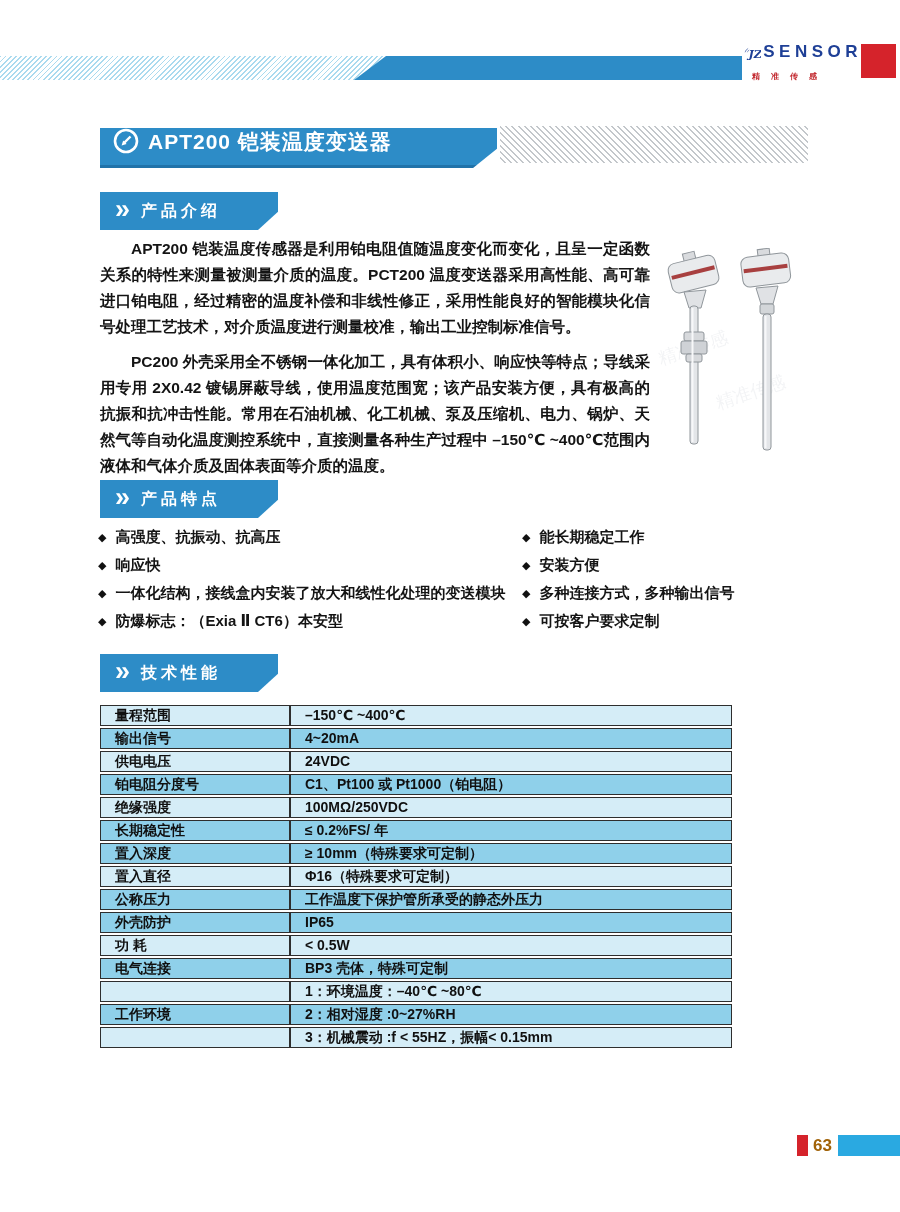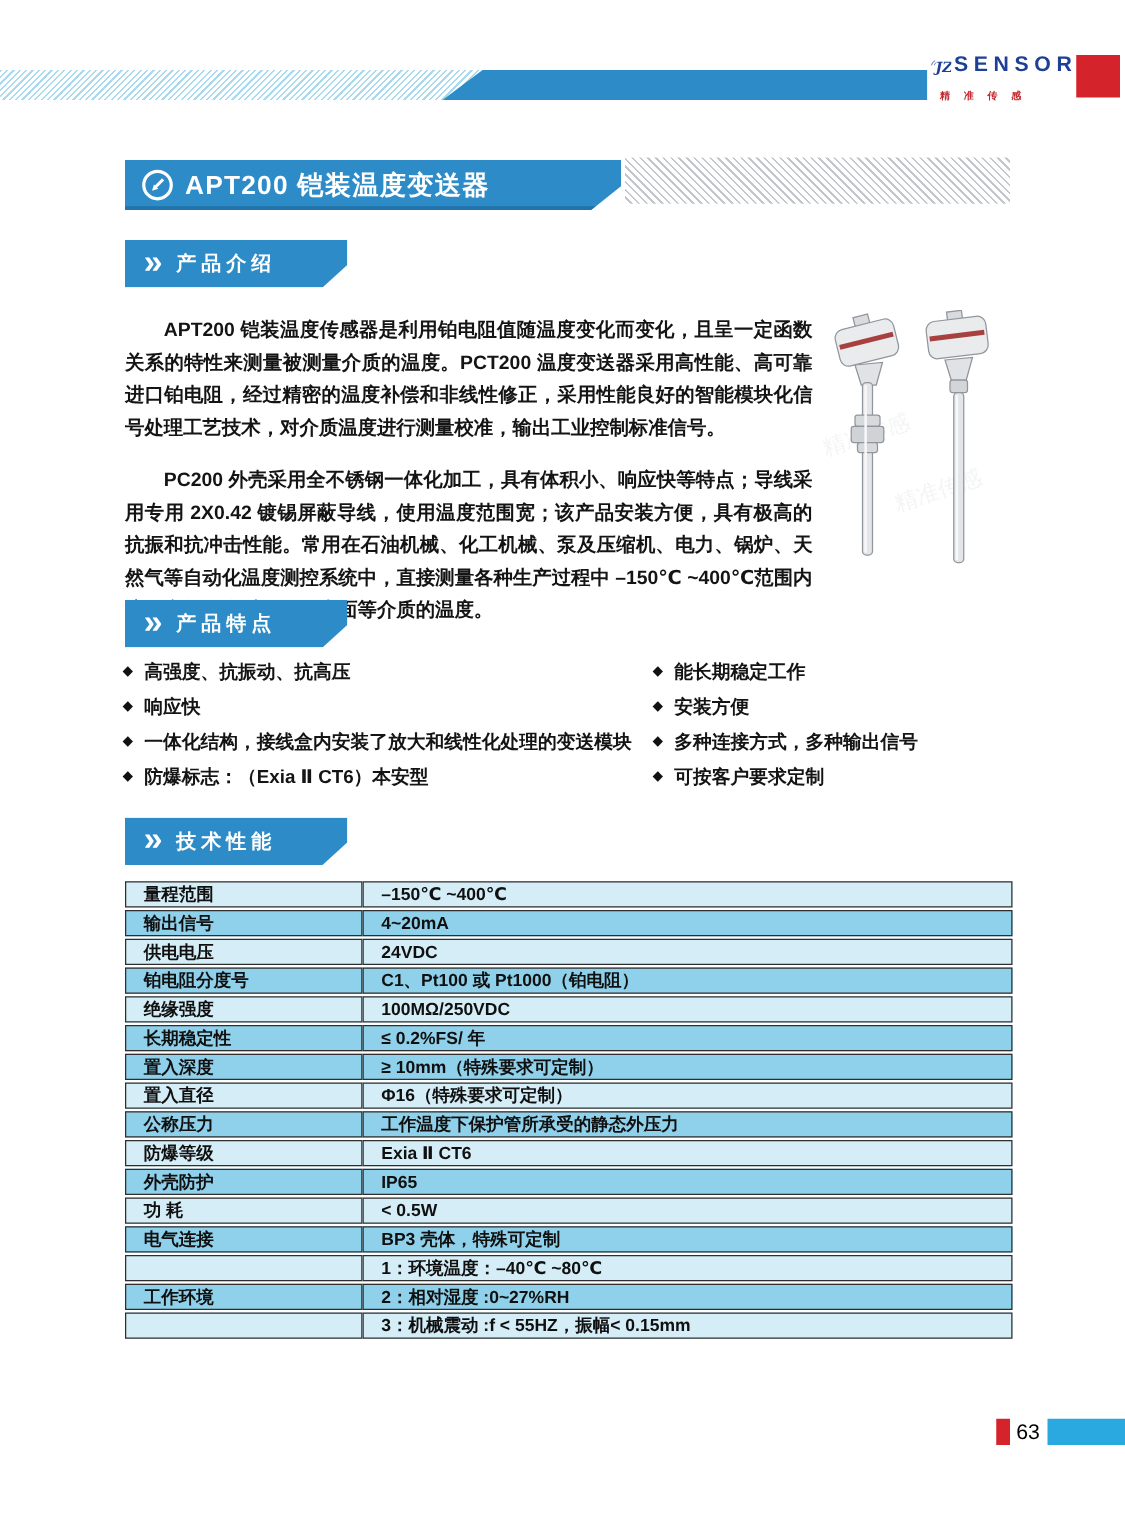--- a/index.html
+++ b/index.html
@@ -29,62 +29,62 @@
   .brand{left:744px;top:36px;width:118px;}
   .brand-row{display:flex;align-items:center;}
   .sensor-text{font-size:17px;letter-spacing:4.5px;color:var(--navy);font-weight:600;line-height:1;margin:0 0 4px 2px;white-space:nowrap;}
   .tagline{color:#c2272d;font-size:8px;font-weight:bold;letter-spacing:11px;padding-left:8px;margin-top:1px;white-space:nowrap;}
   .red-square{left:861px;top:44px;width:35px;height:34px;background:var(--red);}
 
   
   .title-banner{
     left:100px;top:128px;width:397px;height:40px;background:var(--accent);
     clip-path:polygon(0 0,100% 0,100% 52%,calc(100% - 24px) 100%,0 100%);
-    display:flex;align-items:center;gap:9px;padding-left:13px;box-sizing:border-box;color:#fff;
+    display:flex;gap:9px;padding-left:13px;box-sizing:border-box;color:#fff;
   }
   .title-banner:after{content:"";position:absolute;left:0;right:0;bottom:0;height:3px;background:rgba(0,40,80,.25);}
   .title-text{font-size:21px;font-weight:600;letter-spacing:1px;white-space:nowrap;}
   .title-hatch{
     left:500px;top:126px;width:308px;height:37px;
     background:repeating-linear-gradient(45deg,#ffffff 0 3px,#c3c7cb 3px 4.4px);
   }
 
   
   .section-banner{
     left:100px;width:178px;height:38px;background:var(--accent);
     clip-path:polygon(0 0,100% 0,100% 52%,calc(100% - 20px) 100%,0 100%);
     display:flex;align-items:center;gap:11px;padding-left:15px;box-sizing:border-box;color:#fff;
   }
   .s-intro{top:192px;} .s-feat{top:480px;} .s-spec{top:654px;}
   .chev{font-size:27px;font-weight:bold;line-height:1;margin-top:-4px;}
   .sec-label{font-size:16px;font-weight:600;letter-spacing:4px;white-space:nowrap;}
 
   
   .intro-text{left:100px;top:236px;width:550px;}
-  .intro-text p{margin:16px 0 9px;text-indent:2em;font-size:15.5px;line-height:26px;text-align:justify;font-weight:600;color:#141414;}
+  .intro-text p{margin:0 0 9px;text-indent:2em;font-size:15.5px;line-height:26px;text-align:justify;font-weight:600;color:#141414;}
   .product-photo{left:648px;top:248px;width:164px;height:205px;}
 
   
   .features{left:98px;top:523px;width:712px;display:grid;grid-template-columns:424px 1fr;}
   .feat{display:flex;align-items:center;gap:9px;height:28px;font-size:15px;font-weight:600;color:#141414;white-space:nowrap;}
   .bullet{font-size:11px;line-height:1;color:#111;}
 
   
-  .spec-table{position:absolute;left:100px;top:703px;width:710px;border-collapse:separate;border-spacing:0 2px;}
+  .spec-table{position:absolute;left:100px;top:703px;width:632px;border-collapse:separate;border-spacing:0 2px;}
   .spec-table td{
     border:1px solid #2e2e2e;height:19px;line-height:19px;font-size:14px;font-weight:600;color:#101010;
     padding:0 6px 0 14px;white-space:nowrap;overflow:hidden;
   }
   .spec-table td.lbl{width:168px;}
   .spec-table tr.odd td{background:var(--row-light);}
   .spec-table tr.even td{background:var(--row-dark);}
 
   
   .footer-red{left:797px;top:1135px;width:11px;height:21px;background:var(--red);}
-  .footer-num{left:813px;top:1136px;font-size:17px;font-weight:400;color:#000000;}
+  .footer-num{left:813px;top:1136px;font-size:17px;font-weight:700;color:#a16207;}
   .footer-bar{left:838px;top:1135px;width:62px;height:21px;background:var(--footer-blue);}
 </style>
 </head>
 <body>
 
 <div class="page">
 
   <div class="abs top-hatch"></div>
   <div class="abs top-bar"></div>
 
@@ -229,24 +229,20 @@
           <td class="val">≥ 10mm（特殊要求可定制）</td>
         </tr>
         <tr class="odd">
           <td class="lbl">置入直径</td>
           <td class="val">Φ16（特殊要求可定制）</td>
         </tr>
         <tr class="even">
           <td class="lbl">公称压力</td>
           <td class="val">工作温度下保护管所承受的静态外压力</td>
         </tr>
-        <tr class="odd">
-          <td class="lbl">防爆等级</td>
-          <td class="val">Exia Ⅱ CT6</td>
-        </tr>
         <tr class="even">
           <td class="lbl">外壳防护</td>
           <td class="val">IP65</td>
         </tr>
         <tr class="odd">
           <td class="lbl">功 耗</td>
           <td class="val">&lt; 0.5W</td>
         </tr>
         <tr class="even">
           <td class="lbl">电气连接</td>

